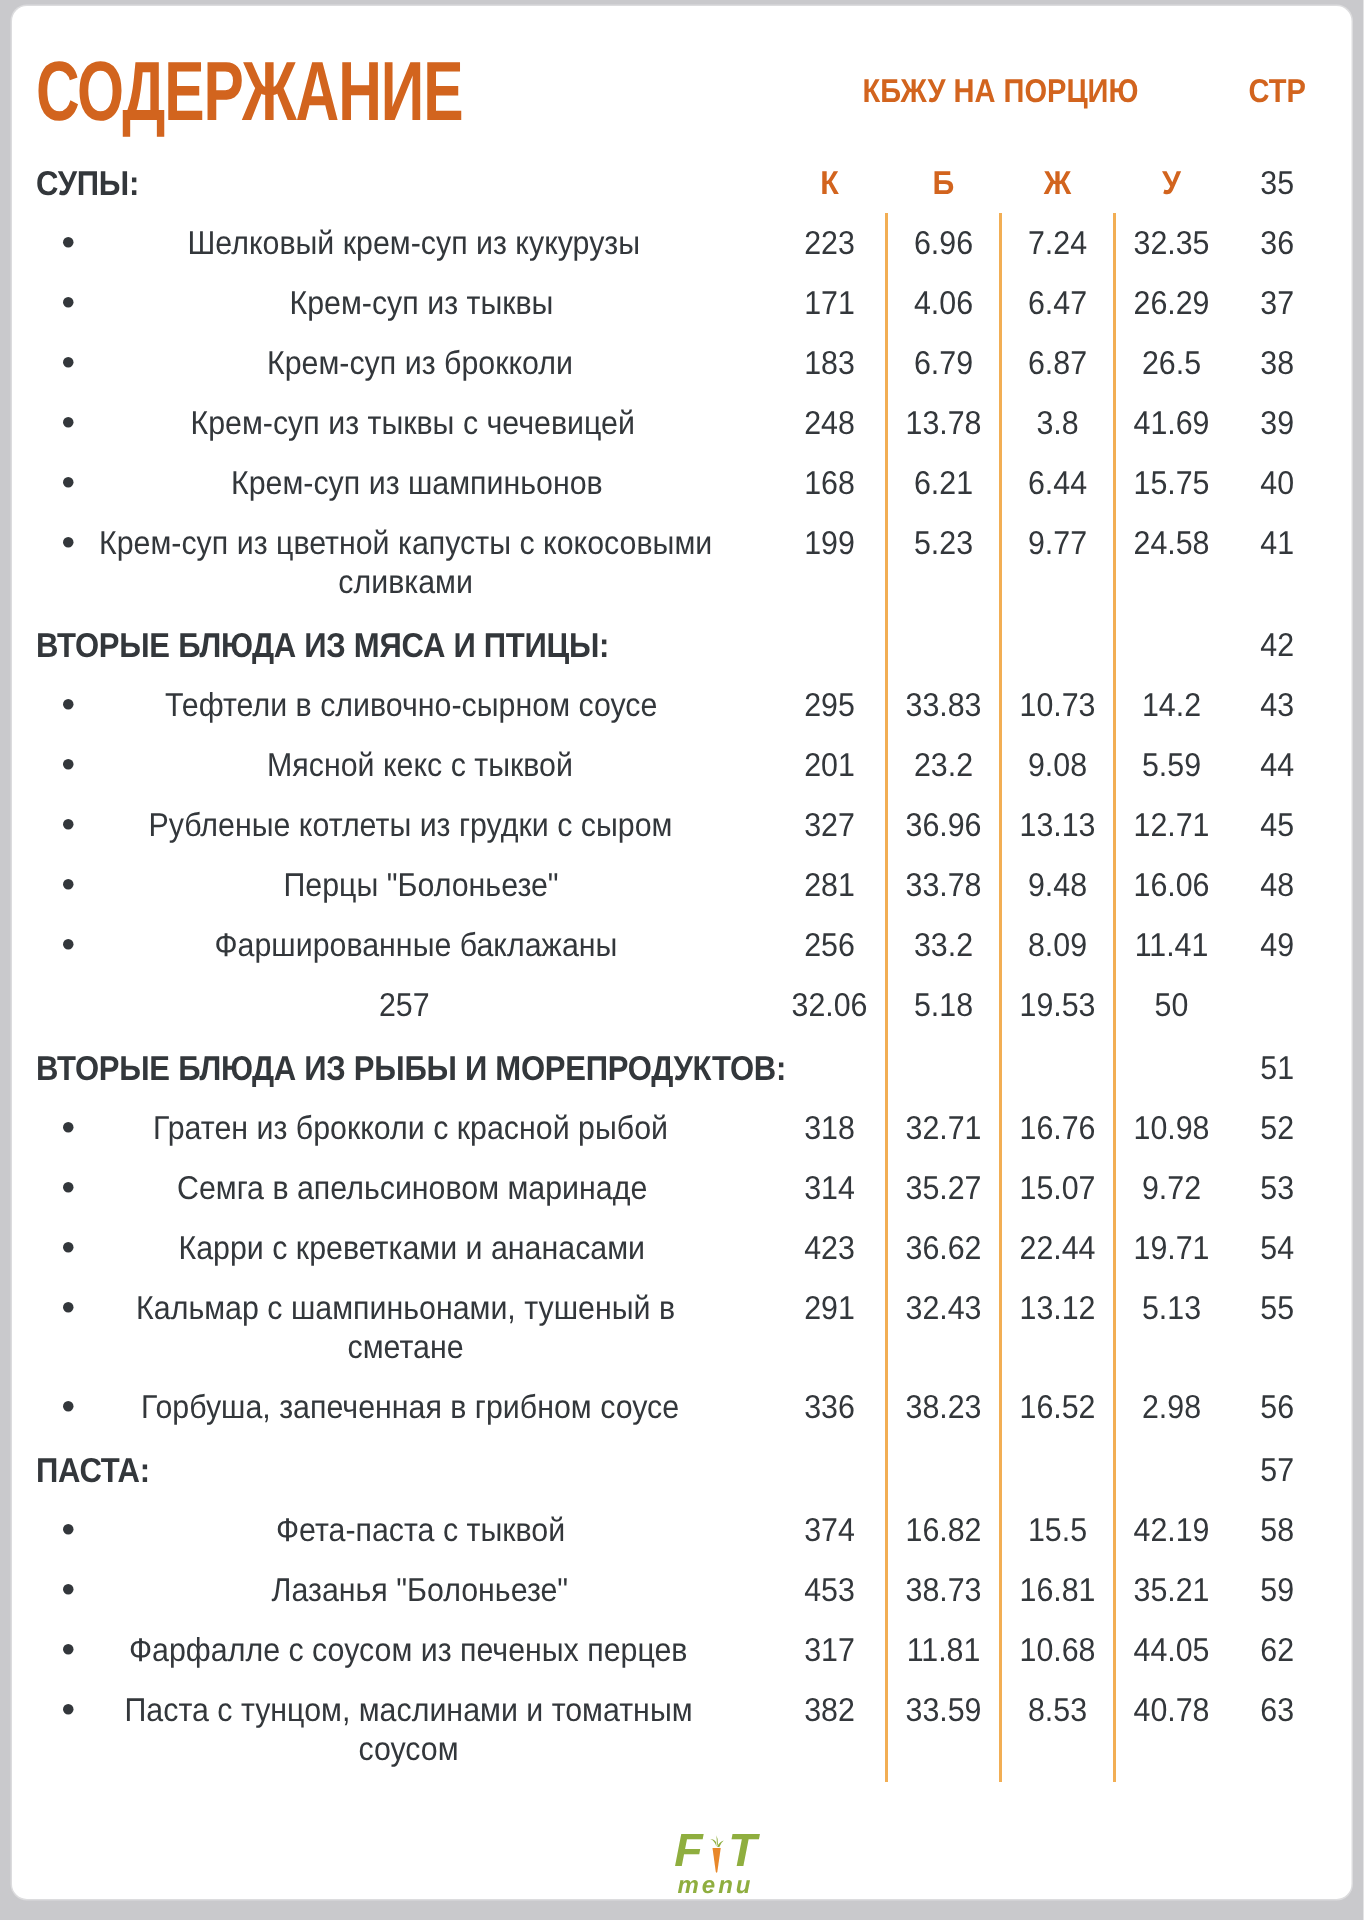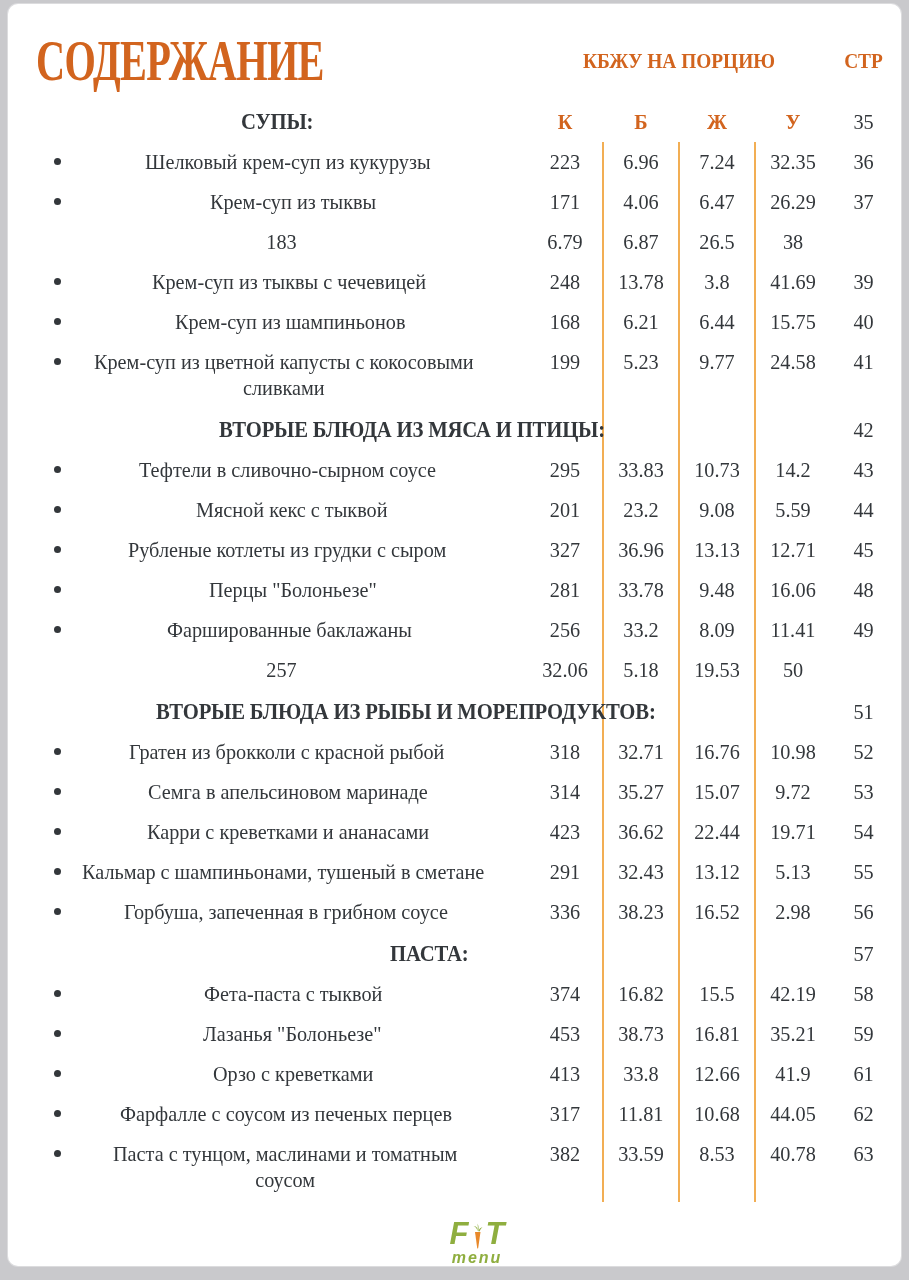--- a/index.html
+++ b/index.html
@@ -16,21 +16,21 @@
     font-family:"Liberation Sans", sans-serif;
     color:var(--text);
     -webkit-font-smoothing:antialiased;
   }
   .card{
     position:absolute;left:8px;top:4px;width:893px;height:1262px;
     background:#ffffff;border-radius:10px;
     box-shadow:0 0 0 1px #dcdcde;
     overflow:hidden;
   }
-  .content{margin-left:28px;width:860px;font-family:Liberation Serif, serif;}
+  .content{margin-left:16px;width:860px;}
 
   
   .header-row{
     display:grid;
     grid-template-columns:1fr 304px 65px;
     align-items:center;
     margin-top:28px;height:58px;
   }
   .page-title{
     font-size:56px;font-weight:800;color:var(--accent);
@@ -58,21 +58,21 @@
     text-align:center;position:relative;padding-left:38px;
     white-space:pre-line;transform:none;
   }
   .name-inner{display:inline-block;transform:scaleX(.92);transform-origin:left top;}
   .bullet{
     position:absolute;left:18px;top:9px;width:7px;height:7px;border-radius:50%;
     background:var(--text);
   }
   .section-title-cell{
     grid-column:1 / span 5;
-    font-size:23px;font-weight:700;text-align:center;
+    font-size:23px;font-weight:700;text-align:left;
     white-space:nowrap;transform:none;
   }
   .section-title-inner{display:inline-block;transform:scaleX(.9);transform-origin:left top;
     line-height:26px;letter-spacing:-0.2px;}
   .first-section{margin-top:12px;}
   .col-letter{color:var(--accent);font-weight:700;}
   .section-row{margin-top:2px;}
 
   
   .table-body{position:relative;padding-bottom:8px;}
@@ -135,20 +135,21 @@
         </div>
         <div class="row">
           <div class="cell name-cell"><div class="bullet"></div><span class="name-inner">Крем-суп из тыквы</span></div>
           <div class="cell">171</div>
           <div class="cell">4.06</div>
           <div class="cell">6.47</div>
           <div class="cell">26.29</div>
           <div class="cell">37</div>
         </div>
         <div class="row">
+          <div class="cell name-cell"><div class="bullet"></div><span class="name-inner">Крем-суп из брокколи</span></div>
           <div class="cell">183</div>
           <div class="cell">6.79</div>
           <div class="cell">6.87</div>
           <div class="cell">26.5</div>
           <div class="cell">38</div>
         </div>
         <div class="row">
           <div class="cell name-cell"><div class="bullet"></div><span class="name-inner">Крем-суп из тыквы с чечевицей</span></div>
           <div class="cell">248</div>
           <div class="cell">13.78</div>
@@ -280,28 +281,20 @@
           <div class="cell">42.19</div>
           <div class="cell">58</div>
         </div>
         <div class="row">
           <div class="cell name-cell"><div class="bullet"></div><span class="name-inner">Лазанья "Болоньезе"</span></div>
           <div class="cell">453</div>
           <div class="cell">38.73</div>
           <div class="cell">16.81</div>
           <div class="cell">35.21</div>
           <div class="cell">59</div>
-        </div>
-        <div class="row">
-          <div class="cell name-cell"><div class="bullet"></div><span class="name-inner">Орзо с креветками</span></div>
-          <div class="cell">413</div>
-          <div class="cell">33.8</div>
-          <div class="cell">12.66</div>
-          <div class="cell">41.9</div>
-          <div class="cell">61</div>
         </div>
         <div class="row">
           <div class="cell name-cell"><div class="bullet"></div><span class="name-inner">Фарфалле с соусом из печеных перцев</span></div>
           <div class="cell">317</div>
           <div class="cell">11.81</div>
           <div class="cell">10.68</div>
           <div class="cell">44.05</div>
           <div class="cell">62</div>
         </div>
         <div class="row">

